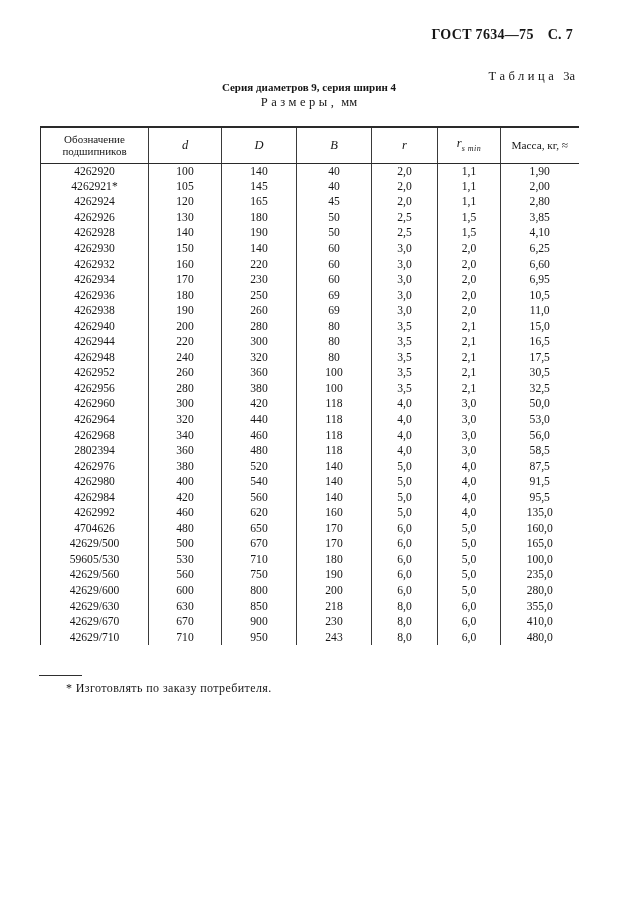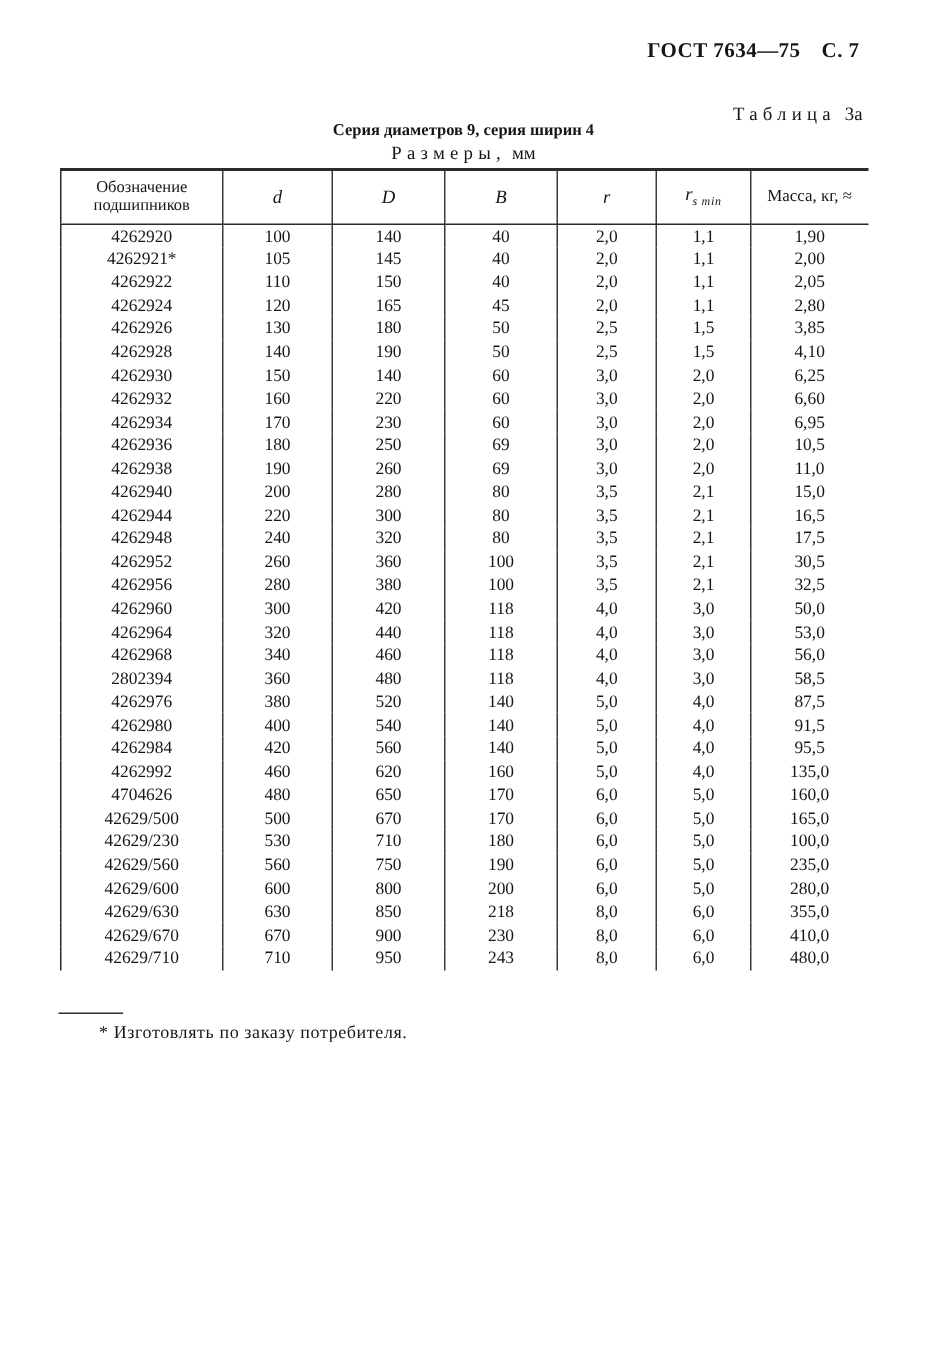--- a/index.html
+++ b/index.html
@@ -25,21 +25,21 @@
   .table-label .num { margin-left: 6px; }
   .doc-title-block {
     position: absolute; top: 81px; left: 40px; width: 538px;
     text-align: center;
   }
   .doc-title { font-weight: bold; font-size: 11px; line-height: 13px; }
   .doc-subtitle { font-size: 12.5px; line-height: 14px; margin-top: 1px; }
   .doc-subtitle .spaced { letter-spacing: 3.5px; }
   .doc-subtitle .unit { margin-left: 4px; }
 
-  .table-wrap { position: absolute; top: 112px; left: 40px; }
+  .table-wrap { position: absolute; top: 126px; left: 40px; }
   table.size-table {
     border-collapse: collapse; table-layout: fixed;
     width: 538px;
     border-top: 2px solid #2a2a2a;
     border-left: 1.2px solid #2a2a2a;
   }
   .size-table th, .size-table td {
     padding: 0; margin: 0;
     text-align: center; vertical-align: middle;
     border-right: 1px solid #3a3a3a;
@@ -118,29 +118,20 @@
         <tr>
           <td>4262921*</td>
           <td>105</td>
           <td>145</td>
           <td>40</td>
           <td>2,0</td>
           <td>1,1</td>
           <td>2,00</td>
         </tr>
         <tr>
-          <td>4262922</td>
-          <td>110</td>
-          <td>150</td>
-          <td>40</td>
-          <td>2,0</td>
-          <td>1,1</td>
-          <td>2,05</td>
-        </tr>
-        <tr>
           <td>4262924</td>
           <td>120</td>
           <td>165</td>
           <td>45</td>
           <td>2,0</td>
           <td>1,1</td>
           <td>2,80</td>
         </tr>
         <tr>
           <td>4262926</td>
@@ -334,21 +325,21 @@
         <tr>
           <td>42629/500</td>
           <td>500</td>
           <td>670</td>
           <td>170</td>
           <td>6,0</td>
           <td>5,0</td>
           <td>165,0</td>
         </tr>
         <tr>
-          <td>42629/230</td>
+          <td>59605/530</td>
           <td>530</td>
           <td>710</td>
           <td>180</td>
           <td>6,0</td>
           <td>5,0</td>
           <td>100,0</td>
         </tr>
         <tr>
           <td>42629/560</td>
           <td>560</td>

